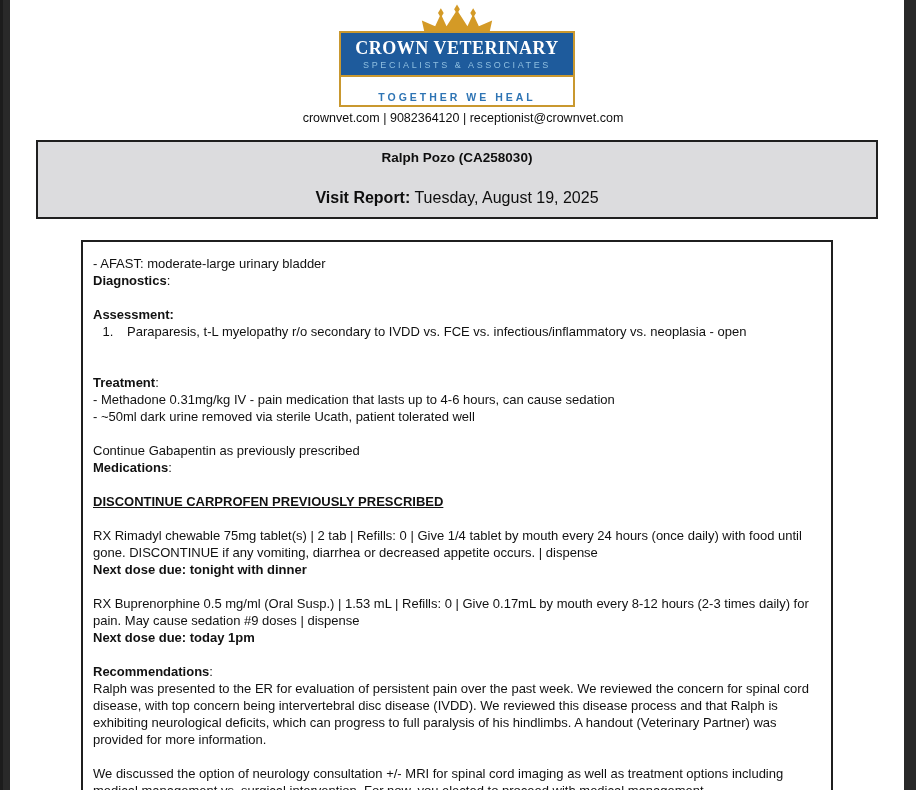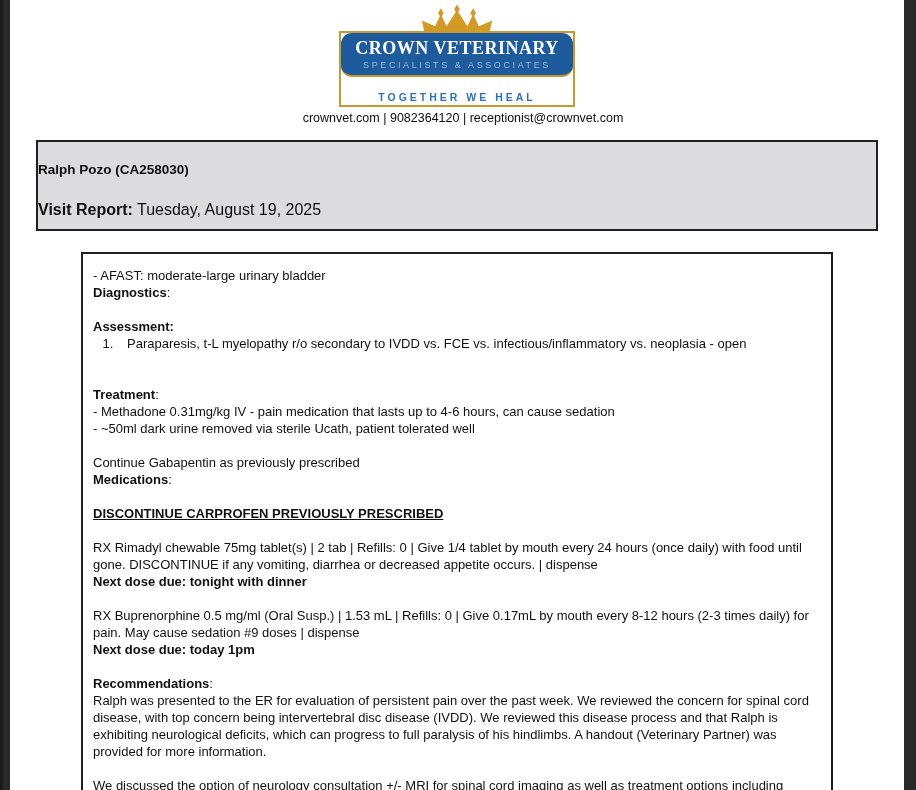--- a/index.html
+++ b/index.html
@@ -15,39 +15,39 @@
     position:absolute;left:10px;top:0;width:894px;height:790px;
     background:#ffffff;z-index:1;
   }
   
   .logo{text-align:center;padding-top:3px;}
   .crown-wrap{display:block;margin:0 auto -8px;position:relative;z-index:1;width:76px;height:36px;}
   .logo-box{
     width:236px;margin:0 auto;position:relative;z-index:2;
     border:2px solid #C9982F;background:#fff;box-sizing:border-box;
   }
-  .logo-blue{background:#1E5B9C;padding:6px 2px 5px;border-bottom:2px solid #C9982F;border-radius:11px;}
+  .logo-blue{background:#1E5B9C;padding:6px 2px 5px;border-bottom:2px solid #C9982F;}
   .logo-title{
     font-family:"Liberation Serif","DejaVu Serif",serif;
     color:#ffffff;font-size:18px;font-weight:bold;letter-spacing:.5px;line-height:19px;
     white-space:nowrap;
   }
   .logo-subtitle{
     color:#8FBFE0;font-size:9px;letter-spacing:2.6px;margin-top:2px;white-space:nowrap;
   }
   .logo-tagline{
     background:#ffffff;color:#2E74B4;font-weight:bold;font-size:10.5px;
     letter-spacing:3px;padding:14px 0 2px;white-space:nowrap;
   }
   .contact{margin-top:4px;font-weight:normal;font-size:12.5px;color:#0e0e0e;padding-left:12px;}
   
   .patient-box{
     width:842px;margin:15px auto 0;box-sizing:border-box;
     border:2px solid #1f1f1f;background:#DCDCDE;
-    text-align:left;padding:20px 0 10px;
+    text-align:center;padding:8px 0 10px;
   }
   .patient-name{font-size:13.5px;font-weight:bold;color:#0e0e0e;}
   .visit-line{font-size:16px;margin-top:24px;color:#0e0e0e;}
   
   .report-box{
     width:752px;margin:21px auto 0;box-sizing:border-box;
     border:2px solid #1f1f1f;background:#fff;
     padding:13px 10px;height:620px;
     font-size:13px;line-height:17px;color:#111;
   }

